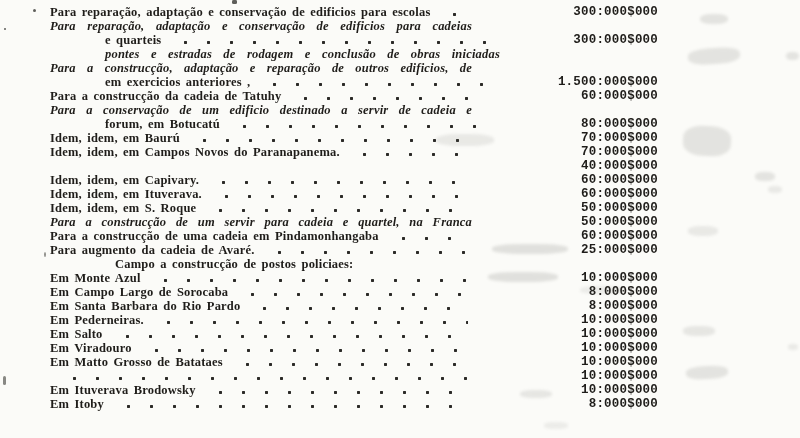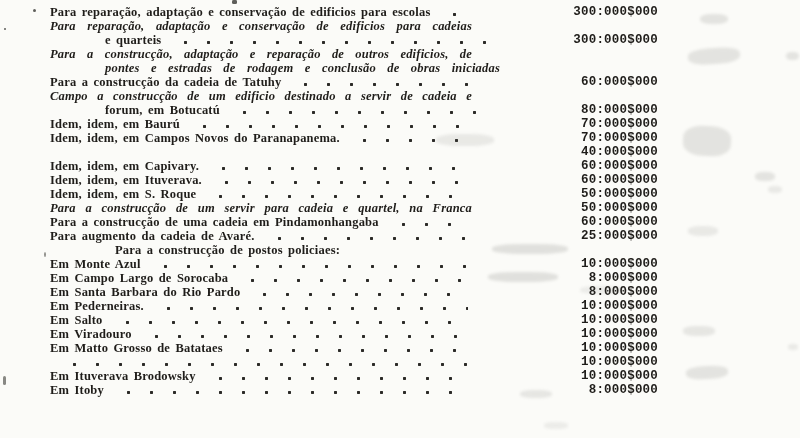--- a/index.html
+++ b/index.html
@@ -100,40 +100,47 @@
         <span class="label">Para reparação, adaptação e conservação de edificios para cadeias</span>
       </div>
     </div>
     <div class="row indent1">
       <div class="line">
         <span class="label">e quarteis</span>
         <span class="dots"></span>
       </div>
       <span class="amount">300:000$000</span>
     </div>
+    <div class="row indent1 fill">
+      <div class="line">
+        <span class="label">pontes e estradas de rodagem e conclusão de obras iniciadas</span>
+      </div>
+    </div>
     <div class="row indent0 fill">
       <div class="line">
         <span class="label">Para a construcção, adaptação e reparação de outros edificios, de</span>
       </div>
     </div>
-    <div class="row indent1 fill">
-      <div class="line">
-        <span class="label">pontes e estradas de rodagem e conclusão de obras iniciadas</span>
-      </div>
+    <div class="row indent1">
+      <div class="line">
+        <span class="label">em exercicios anteriores ,</span>
+        <span class="dots"></span>
+      </div>
+      <span class="amount">1.500:000$000</span>
     </div>
     <div class="row indent0">
       <div class="line">
         <span class="label">Para a construcção da cadeia de Tatuhy</span>
         <span class="dots"></span>
       </div>
       <span class="amount">60:000$000</span>
     </div>
     <div class="row indent0 fill">
       <div class="line">
-        <span class="label">Campo a construcção de um edificio destinado a servir de cadeia e</span>
+        <span class="label">Para a conservação de um edificio destinado a servir de cadeia e</span>
       </div>
     </div>
     <div class="row indent1">
       <div class="line">
         <span class="label">forum, em Botucatú</span>
         <span class="dots"></span>
       </div>
       <span class="amount">80:000$000</span>
     </div>
     <div class="row indent0">
@@ -189,21 +196,21 @@
     </div>
     <div class="row indent0">
       <div class="line">
         <span class="label">Para augmento da cadeia de Avaré.</span>
         <span class="dots"></span>
       </div>
       <span class="amount">25:000$000</span>
     </div>
     <div class="row indent2">
       <div class="line">
-        <span class="label">Para a construcção de postos policiaes:</span>
+        <span class="label">Campo a construcção de postos policiaes:</span>
       </div>
     </div>
     <div class="row indent0">
       <div class="line">
         <span class="label">Em Monte Azul</span>
         <span class="dots"></span>
       </div>
       <span class="amount">10:000$000</span>
     </div>
     <div class="row indent0">

